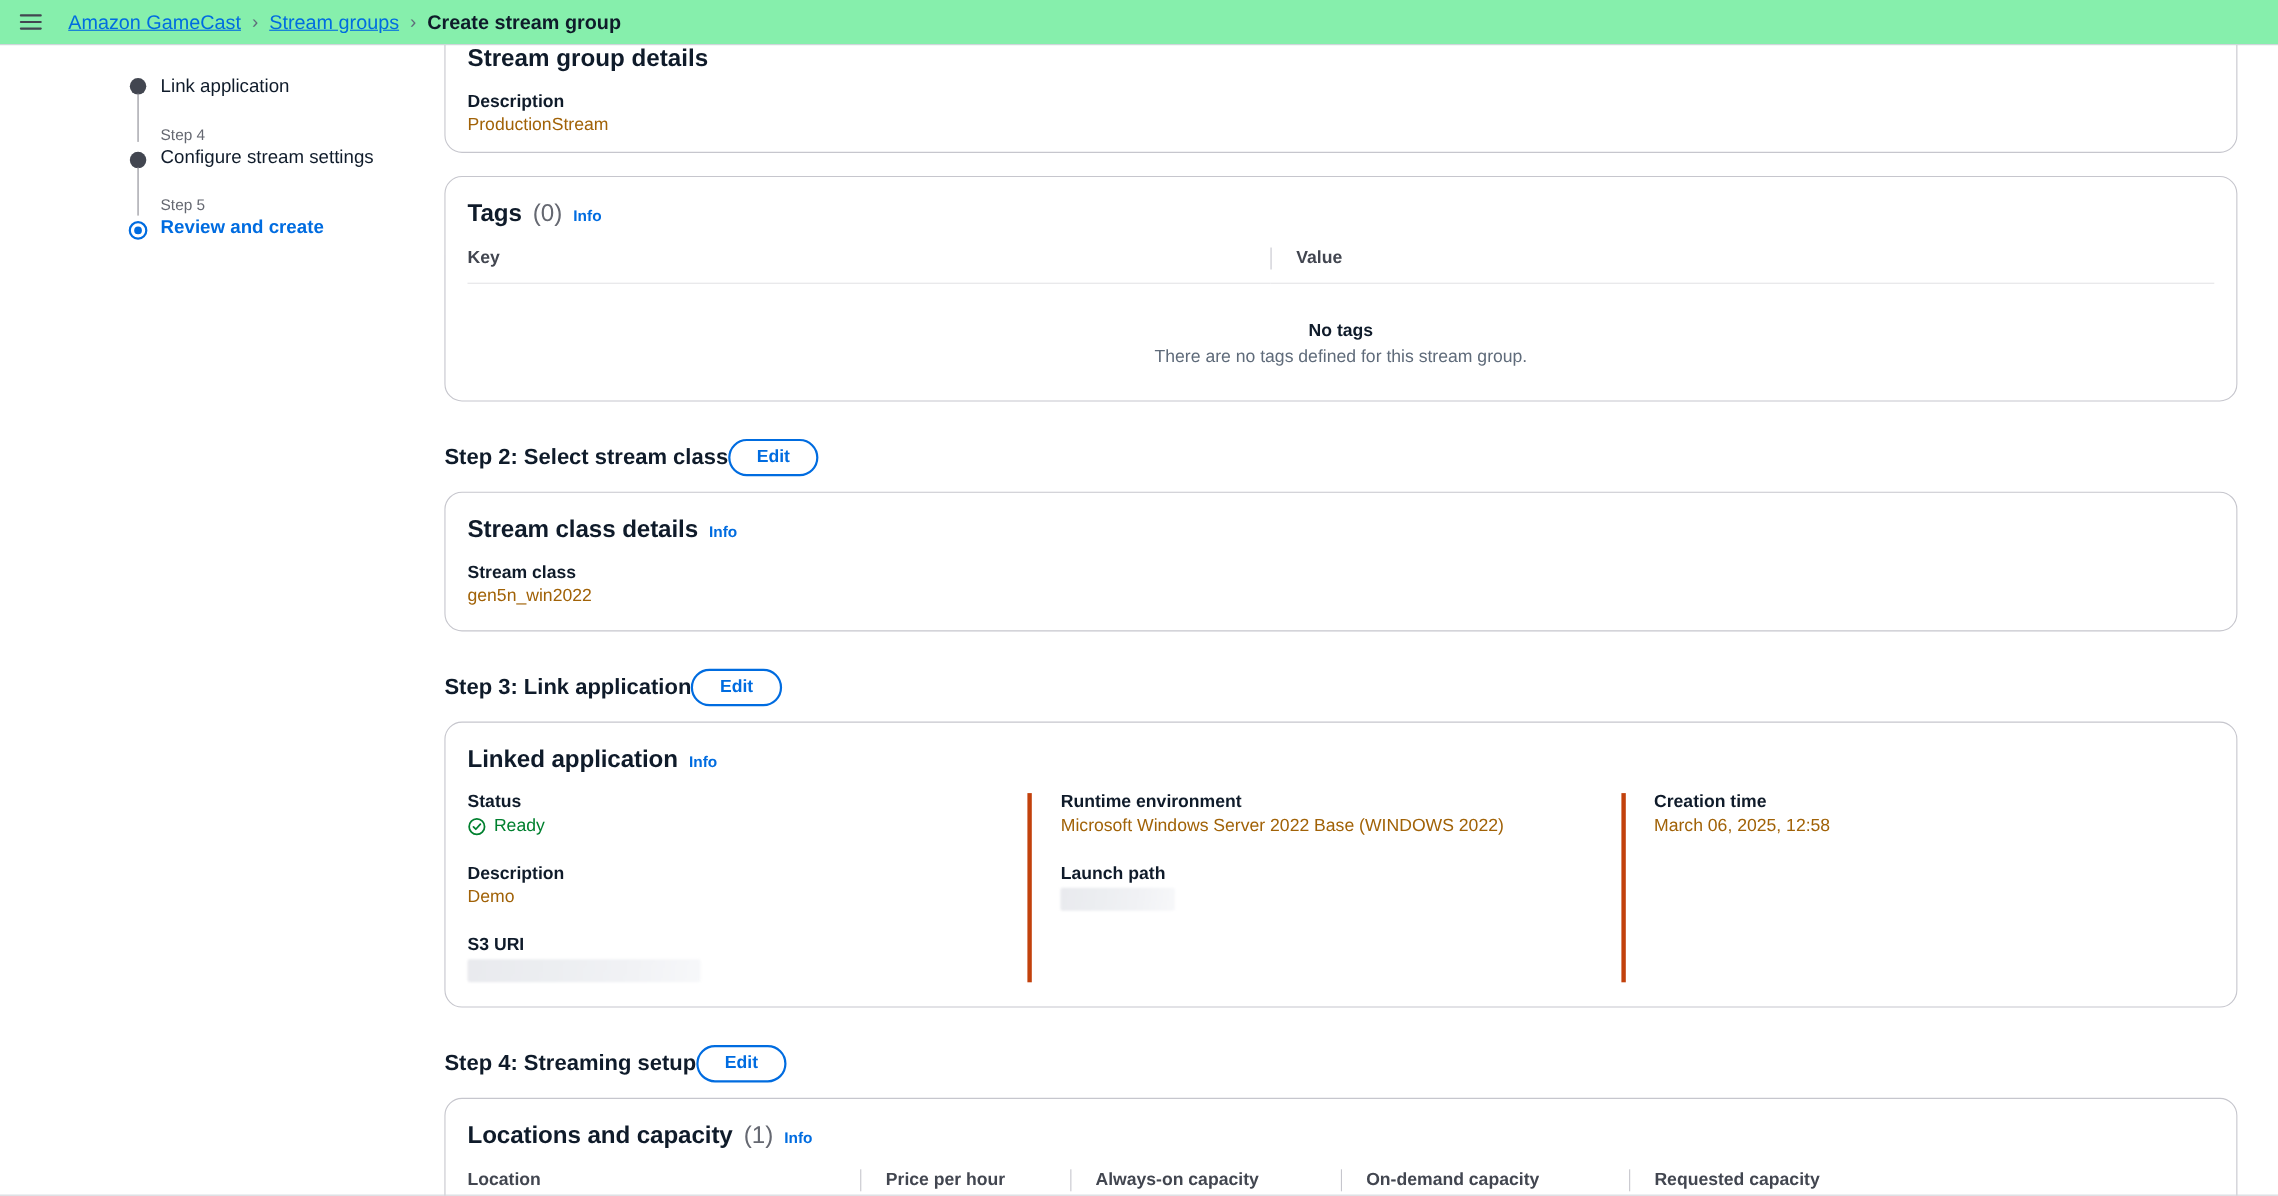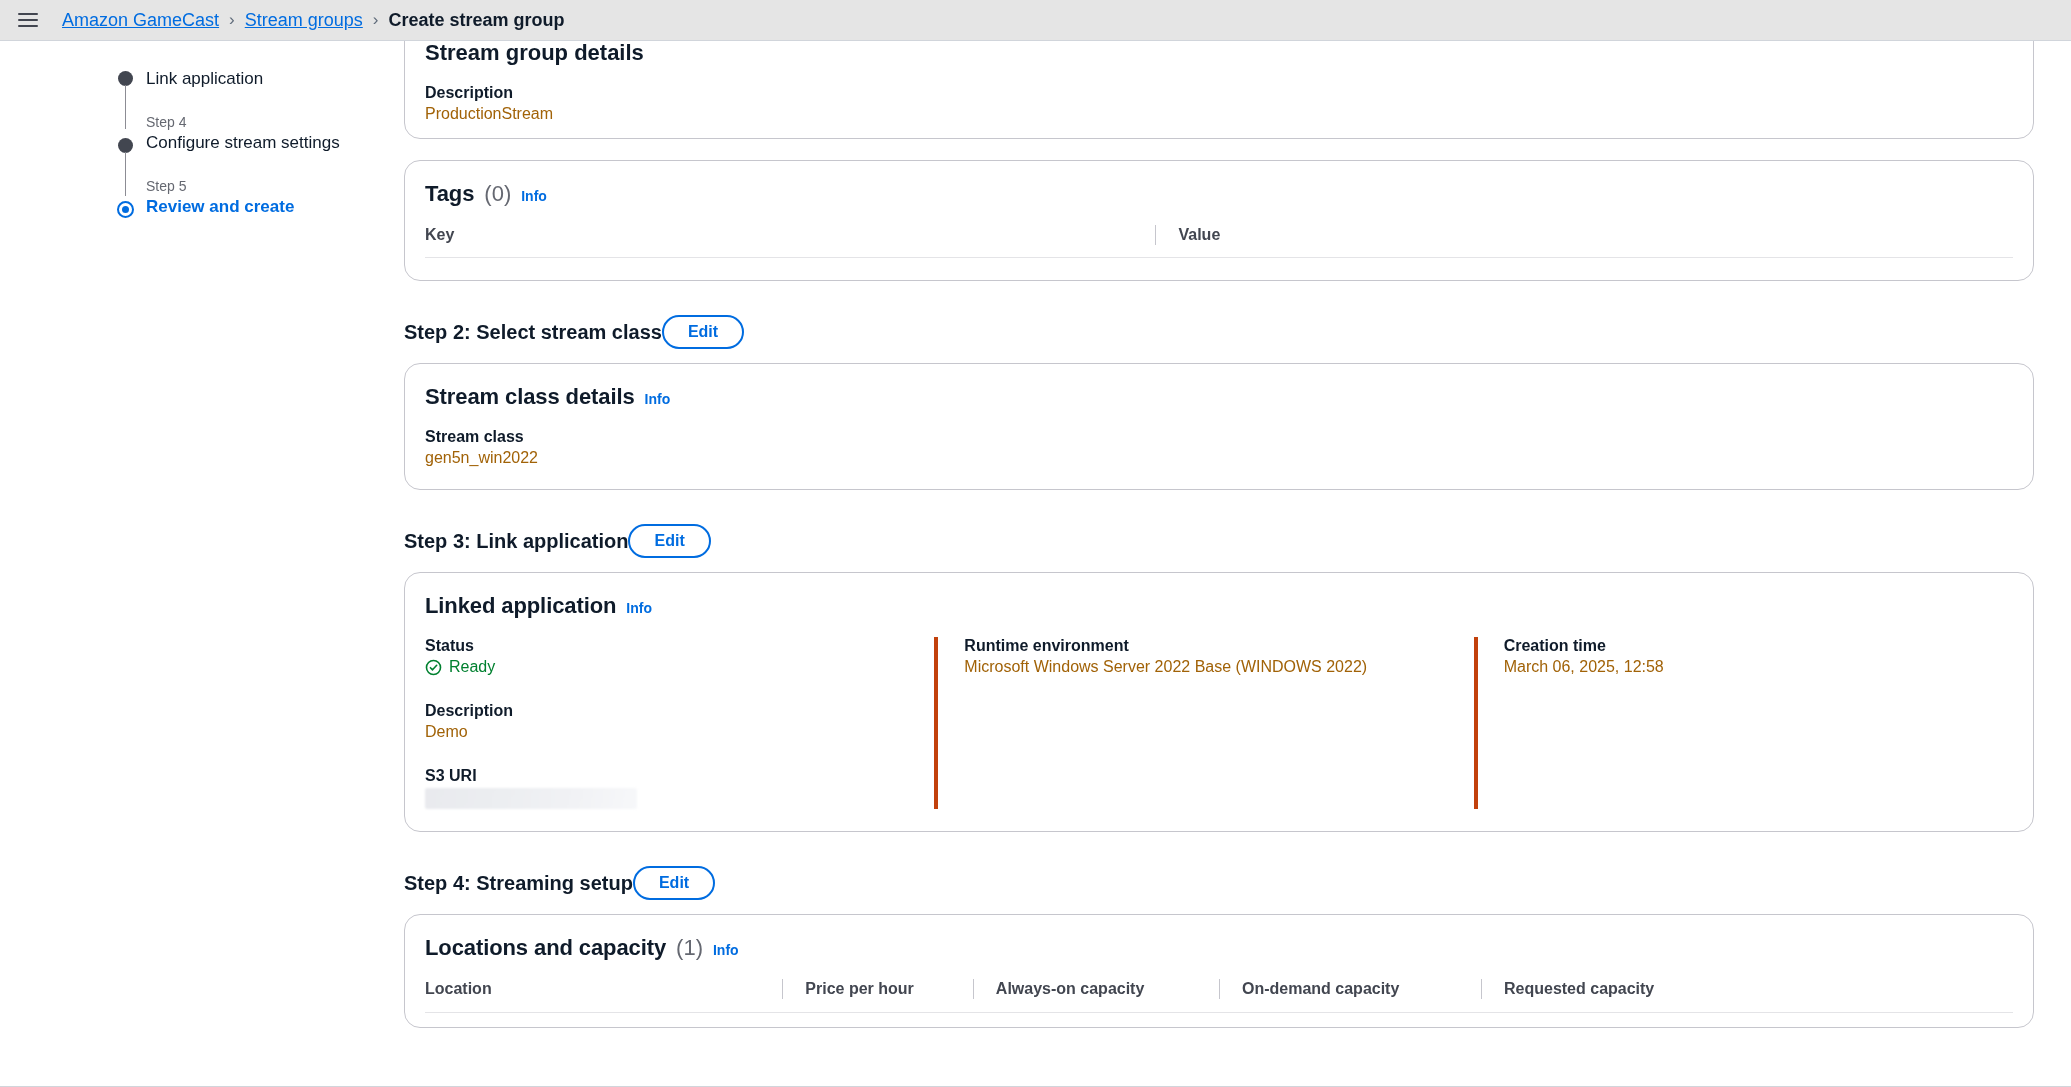--- a/index.html
+++ b/index.html
@@ -8,21 +8,21 @@
     background: #ffffff;
     font-family: "Liberation Sans", "DejaVu Sans", sans-serif;
     color: #0f1b2a;
     overflow: hidden;
   }
 
   
   .topbar {
     position: absolute; top: 0; left: 0;
     width: 2071px; height: 41px;
-    background: #e5e5e5;
+    background: #86efac;
     border-bottom: 1px solid #d1d5db;
     display: flex; align-items: center;
     padding-left: 18px;
     z-index: 40;
   }
   .hamburger {
     width: 24px; height: 24px;
     display: flex; flex-direction: column; justify-content: center;
     gap: 4px; cursor: pointer; margin-right: 20px;
   }
@@ -215,20 +215,24 @@
             </th>
             <th>
               <div class="th-inner">
                 <div class="th-divider"></div>
                 <span>Value</span>
               </div>
             </th>
           </tr>
         </thead>
       </table>
+      <div class="empty-state">
+        <div class="empty-title">No tags</div>
+        <div class="empty-desc">There are no tags defined for this stream group.</div>
+      </div>
     </div>
 
     <div class="step-head">
       <div class="step-head-title">Step 2: Select stream class</div>
       <button class="btn-edit">Edit</button>
     </div>
     <div class="card">
       <div class="card-title-row">
         <span class="card-title">Stream class details</span>
         <a class="info-link">Info</a>
@@ -266,20 +270,24 @@
             <div class="field-label">S3 URI</div>
             <div class="redact" style="width:212px;"></div>
           </div>
         </div>
 
         <div class="col">
           <div class="col-block">
             <div class="field-label">Runtime environment</div>
             <div class="field-value">Microsoft Windows Server 2022 Base (WINDOWS 2022)</div>
           </div>
+          <div class="col-block">
+            <div class="field-label">Launch path</div>
+            <div class="redact" style="width:104px;"></div>
+          </div>
         </div>
 
         <div class="col">
           <div class="col-block">
             <div class="field-label">Creation time</div>
             <div class="field-value">March 06, 2025, 12:58</div>
           </div>
         </div>
       </div>
     </div>

